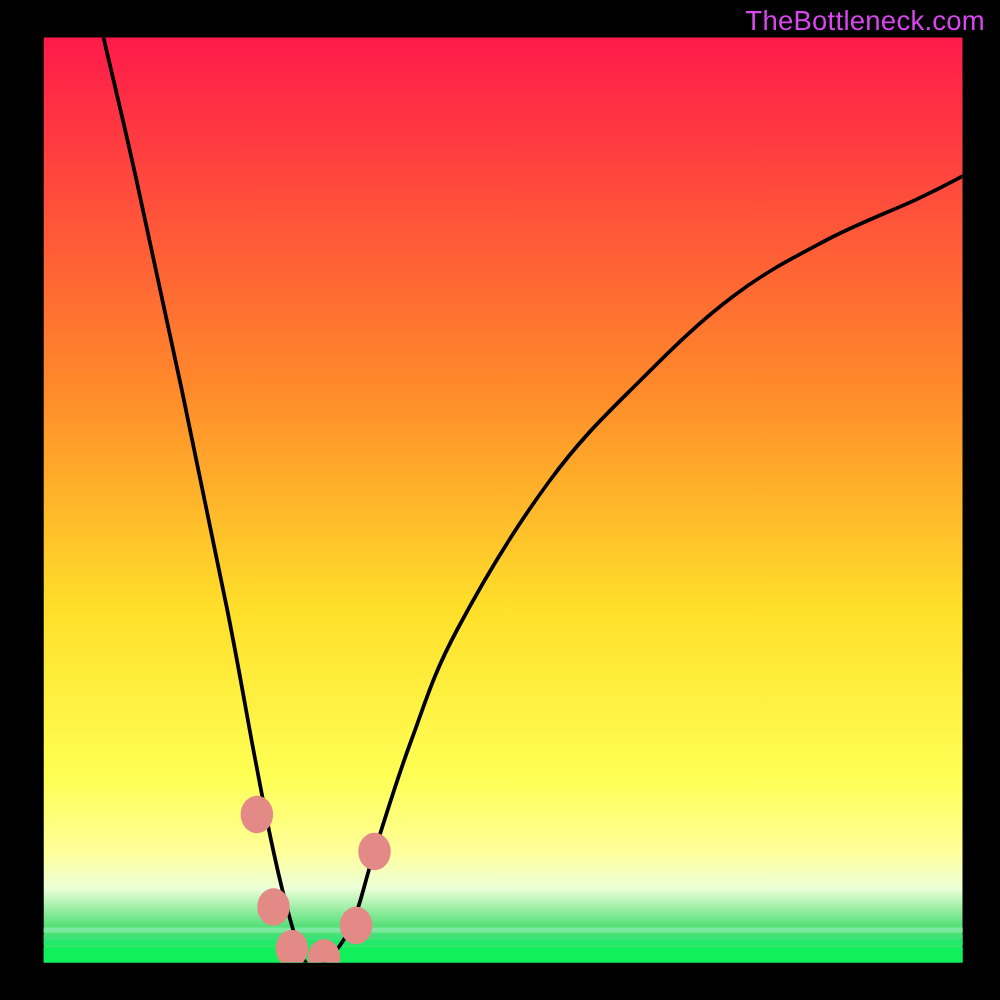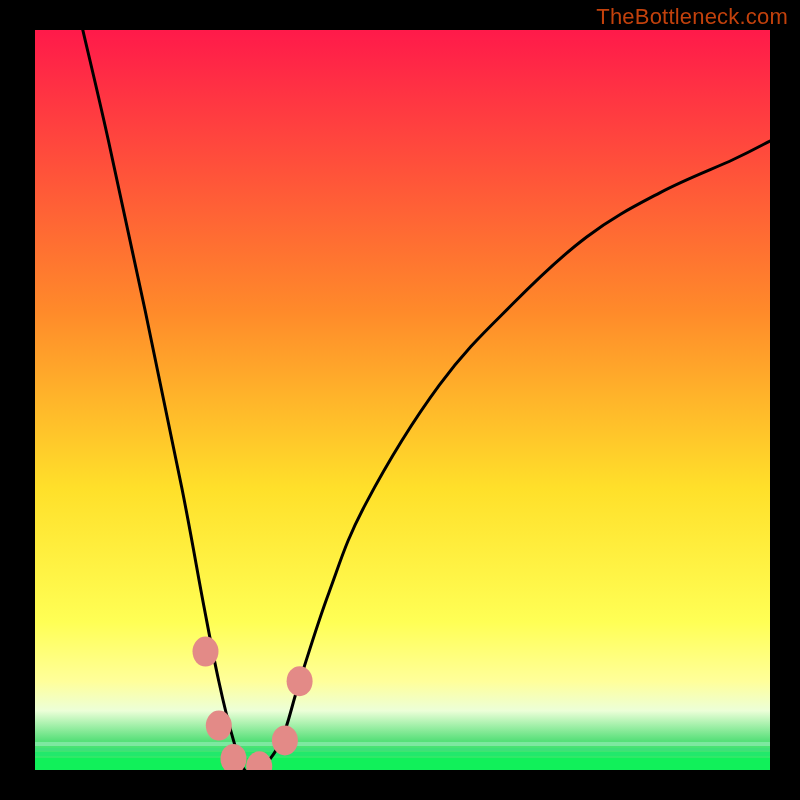--- a/index.html
+++ b/index.html
@@ -13,21 +13,21 @@
   }
   .stage {
     position: relative;
     width: 800px;
     height: 800px;
   }
   .watermark {
     position: absolute;
     top: 4px;
     right: 12px;
-    color: #c2410c;
+    color: #d946ef;
     font-size: 22px;
     font-weight: 400;
     letter-spacing: 0.2px;
     z-index: 10;
     user-select: none;
   }
   svg {
     position: absolute;
     left: 0;
     top: 0;

